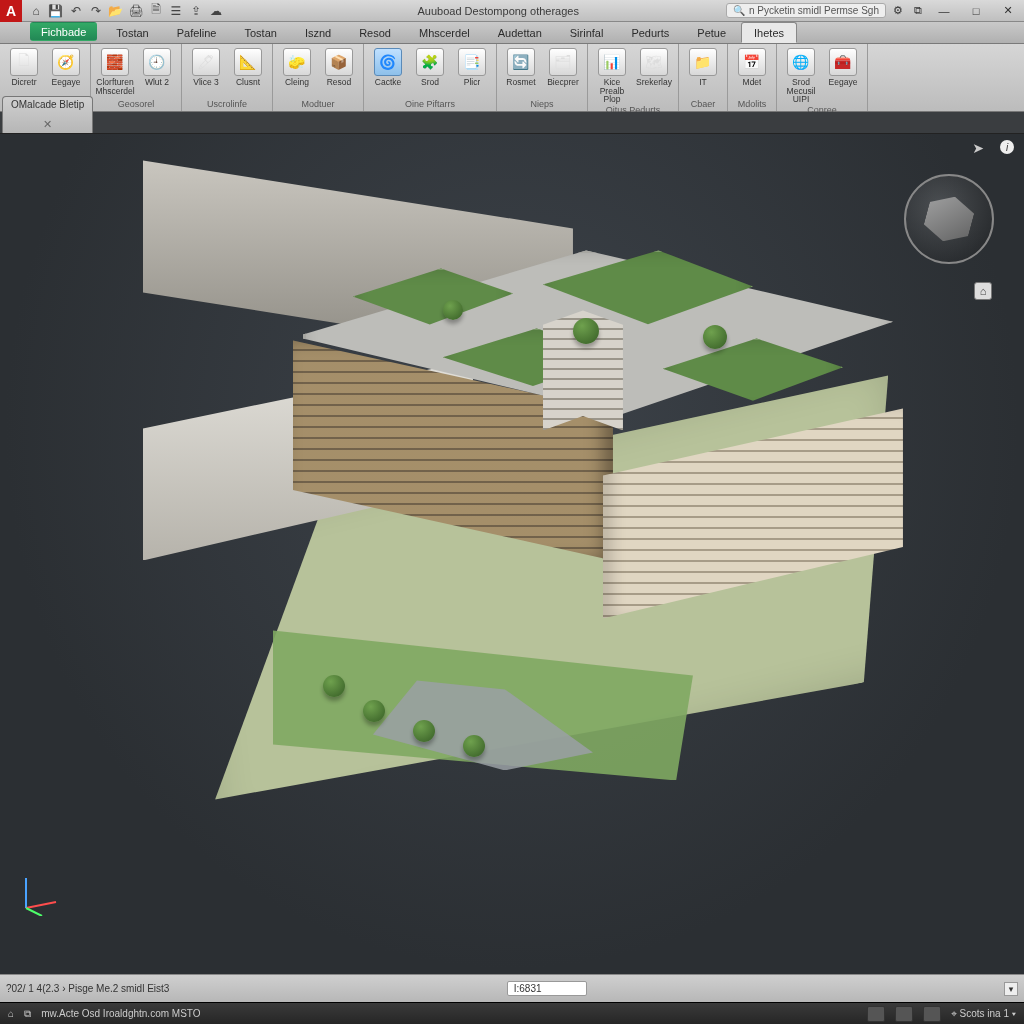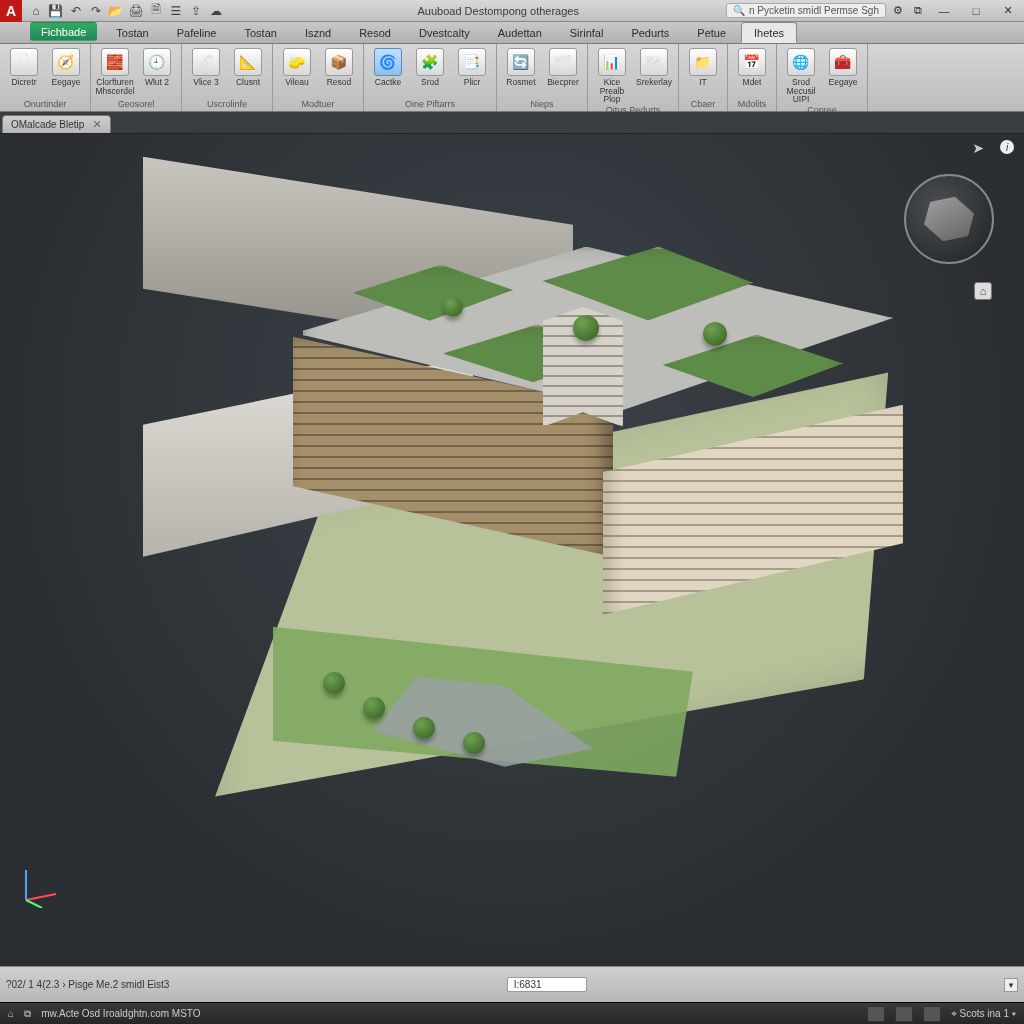--- a/index.html
+++ b/index.html
@@ -125,21 +125,21 @@
     display: flex; align-items: flex-end;
     padding-left: 2px;
     border-bottom: 1px solid #222;
   }
   .doctab {
     background: linear-gradient(#cfcfcf, #b6b6b6);
     border: 1px solid #777; border-bottom: none;
     border-radius: 4px 4px 0 0;
     padding: 2px 8px;
     font-size: 10px; color: #333;
-    display: flex; align-items: center; gap: 8px;
+    display: flex; align-items: center; gap: 8px; flex-direction: column;
   }
   .doctab .x { font-size: 11px; color: #666; }
 
   
   .viewport {
     flex: 1; position: relative;
     background: radial-gradient(ellipse at 50% 35%, #3d434a 0%, #2b2f33 70%);
     overflow: hidden;
   }
   .info-icon {
@@ -270,21 +270,21 @@
   }
 
   .tree {
     position: absolute; width: 22px; height: 22px; border-radius: 50%;
     background: radial-gradient(circle at 35% 30%, #6fa14e, #355c24);
     box-shadow: 0 4px 4px rgba(0,0,0,0.3);
   }
 
   
   .statusbar1 {
-    height: 36px;
+    height: 28px;
     background: linear-gradient(#cfcfcf, #b7b7b7);
     border-top: 1px solid #888;
     display: flex; align-items: center;
     font-size: 10px; color: #333;
     padding: 0 6px; gap: 8px;
   }
   .statusbar1 .cmd {
     margin-left: auto; margin-right: auto;
     background: #fff; border: 1px solid #999;
     padding: 1px 6px; border-radius: 2px; min-width: 80px;
@@ -340,21 +340,21 @@
   </div>
 </div>
 
 <div class="menubar">
   <div class="menu-item first">Fichbade</div>
   <div class="menu-item">Tostan</div>
   <div class="menu-item">Pafeline</div>
   <div class="menu-item">Tostan</div>
   <div class="menu-item">Isznd</div>
   <div class="menu-item">Resod</div>
-  <div class="menu-item">Dvestcalty</div>
+  <div class="menu-item">Mhscerdel</div>
   <div class="menu-item">Audettan</div>
   <div class="menu-item">Sirinfal</div>
   <div class="menu-item">Pedurts</div>
   <div class="menu-item">Petue</div>
   <div class="menu-item active">Ihetes</div>
 </div>
 
 <div class="ribbon" id="ribbon">
     <div class="ribbon-group">
       <div class="tools">
@@ -392,21 +392,21 @@
           <div class="ticon">📐</div>
           <div class="tlabel">Clusnt</div>
         </div>
       </div>
       <div class="group-label">Uscrolinfe</div>
     </div>
     <div class="ribbon-group">
       <div class="tools">
         <div class="tool">
           <div class="ticon">🧽</div>
-          <div class="tlabel">Vileau</div>
+          <div class="tlabel">Cleing</div>
         </div>
         <div class="tool">
           <div class="ticon">📦</div>
           <div class="tlabel">Resod</div>
         </div>
       </div>
       <div class="group-label">Modtuer</div>
     </div>
     <div class="ribbon-group">
       <div class="tools">

